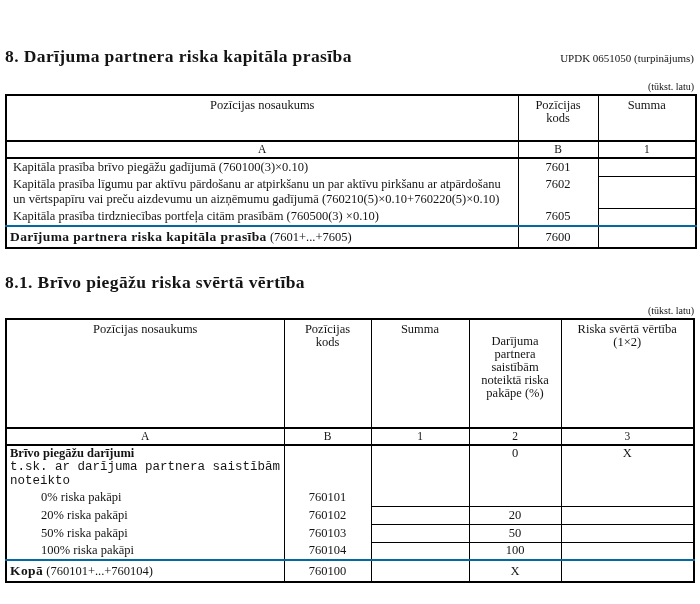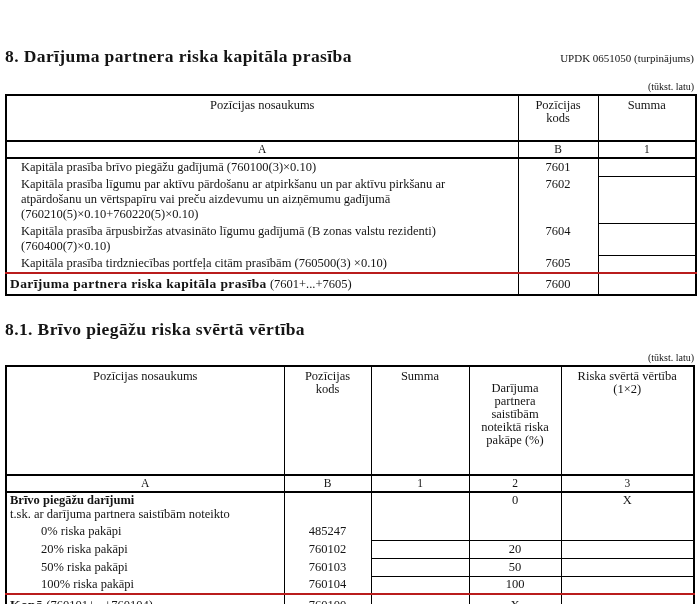--- a/index.html
+++ b/index.html
@@ -70,42 +70,42 @@
     font-size: 11.5px;
     line-height: 13px;
     height: 13px;
     text-align: center;
     border-bottom: 2px solid #000;
     padding: 1px 0;
   }
   tr.body td {
     font-size: 12.5px;
     vertical-align: top;
-    padding: 1px 14px;
+    padding: 1px 6px;
   }
   .t1 tr.body td { line-height: 15px; }
   .t2 tr.body td { line-height: 14px; padding: 0 3px; }
   td.code { text-align: center; vertical-align: bottom; padding-bottom: 2px; }
   td.num { text-align: center; }
   .t1 td.sumcell { border-bottom: 1px solid #000; }
   .t2 td.line3 { border-bottom: 1px solid #000; }
   td.vbot { vertical-align: bottom; padding-bottom: 2px; }
   tr.total td {
-    border-top: 2px solid #b91c1c;
+    border-top: 2px solid #0369a1;
     font-size: 12.5px;
     padding: 2px 3px;
     vertical-align: middle;
   }
   .tbold { font-weight: bold; font-size: 13.5px; letter-spacing: 0.4px; }
   .bold { font-weight: bold; }
   .indent { padding-left: 34px !important; }
   .t2 tr.pct { height: 18px; }
   .t2 tr.pct td { vertical-align: bottom; padding-bottom: 2px; }
   .t2 tr.g1 { height: 15px; margin-top: 33px; }
-  .t2 tr.g2 { height: 15px; }
+  .t2 tr.g2 { height: 15px; font-family: Liberation Mono, monospace; }
 </style>
 </head>
 <body>
 
 <div class="h-row">
   <h1 class="title">8. Darījuma partnera riska kapitāla prasība</h1>
   <span class="docref">UPDK 0651050 (turpinājums)</span>
 </div>
 <div class="units">(tūkst. latu)</div>
 
@@ -129,25 +129,20 @@
       <td>1</td>
     </tr>
     <tr class="body">
       <td>Kapitāla prasība brīvo piegāžu gadījumā (760100(3)×0.10)</td>
       <td class="code">7601</td>
       <td class="sumcell"></td>
     </tr>
     <tr class="body">
       <td>Kapitāla prasība līgumu par aktīvu pārdošanu ar atpirkšanu un par aktīvu pirkšanu ar atpārdošanu un vērtspapīru vai preču aizdevumu un aizņēmumu gadījumā (760210(5)×0.10+760220(5)×0.10)</td>
       <td class="code">7602</td>
-      <td class="sumcell"></td>
-    </tr>
-    <tr class="body">
-      <td>Kapitāla prasība ārpusbiržas atvasināto līgumu gadījumā (B zonas valstu rezidenti) (760400(7)×0.10)</td>
-      <td class="code">7604</td>
       <td class="sumcell"></td>
     </tr>
     <tr class="body">
       <td>Kapitāla prasība tirdzniecības portfeļa citām prasībām (760500(3) ×0.10)</td>
       <td class="code">7605</td>
       <td class="sumcell"></td>
     </tr>
     <tr class="total">
       <td><span class="tbold">Darījuma partnera riska kapitāla prasība</span><span> (7601+...+7605)</span></td>
       <td class="num">7600</td>
@@ -194,21 +189,21 @@
       <td class="num line3 vbot" rowspan="3"></td>
       <td class="num line3 vbot" rowspan="3">0</td>
       <td class="num line3 vbot" rowspan="3">X</td>
     </tr>
     <tr class="body g2">
       <td>t.sk. ar darījuma partnera saistībām noteikto</td>
       <td class="code"></td>
     </tr>
     <tr class="body pct">
       <td class="indent">0% riska pakāpi</td>
-      <td class="code">485247</td>
+      <td class="code">760101</td>
     </tr>
     <tr class="body pct">
       <td class="indent">20% riska pakāpi</td>
       <td class="code">760102</td>
       <td class="num line3"></td>
       <td class="num line3">20</td>
       <td class="num line3"></td>
     </tr>
     <tr class="body pct">
       <td class="indent">50% riska pakāpi</td>

